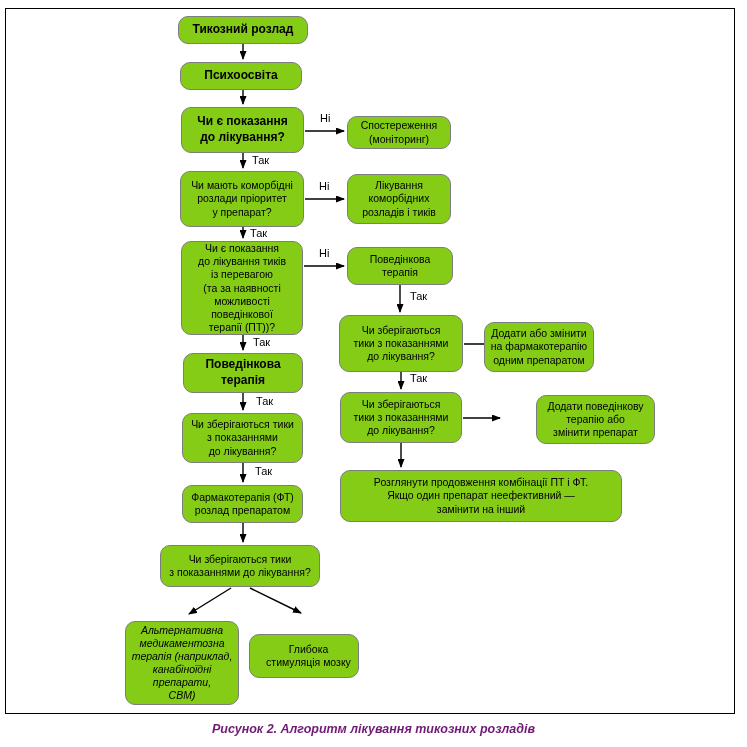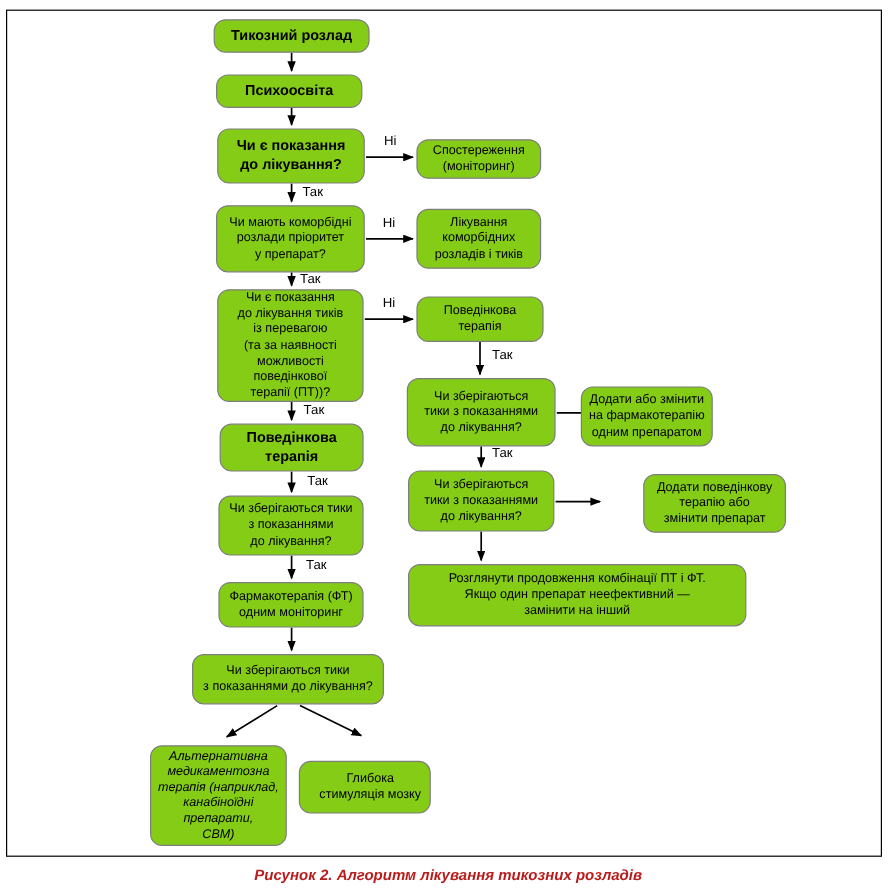--- a/index.html
+++ b/index.html
@@ -56,21 +56,21 @@
     z-index: 3;
   }
   .caption {
     position: absolute;
     left: 0; top: 722px;
     width: 747px;
     text-align: center;
     font-weight: 700;
     font-style: italic;
     font-size: 12.5px;
-    color: #b91c1c;
+    color: #701a75;
   }
 </style>
 </head>
 <body>
 
 <div class="stage">
 
   <div class="frame"></div>
 
   <svg class="arrows" viewBox="0 0 747 747" xmlns="http://www.w3.org/2000/svg">
@@ -133,21 +133,21 @@
   <div class="node" style="left:182px; top:413px; width:121px; height:50px;">Чи зберігаються тики
 з показаннями
 до лікування?</div>
   <div class="node" style="left:340px; top:392px; width:122px; height:51px;">Чи зберігаються
 тики з показаннями
 до лікування?</div>
   <div class="node" style="left:503px; top:395px; width:119px; height:49px;margin-left:33px;">Додати поведінкову
 терапію або
 змінити препарат</div>
   <div class="node" style="left:182px; top:485px; width:121px; height:38px;">Фармакотерапія (ФТ)
-одним моніторинг</div>
+розлад препаратом</div>
   <div class="node" style="left:340px; top:470px; width:282px; height:52px;">Розглянути продовження комбінації ПТ і ФТ.
 Якщо один препарат неефективний —
 замінити на інший</div>
   <div class="node" style="left:160px; top:545px; width:160px; height:42px;">Чи зберігаються тики
 з показаннями до лікування?</div>
   <div class="node" style="left:125px; top:621px; width:114px; height:84px;font-style:italic;">Альтернативна
 медикаментозна
 терапія (наприклад,
 канабіноїдні
 препарати,

